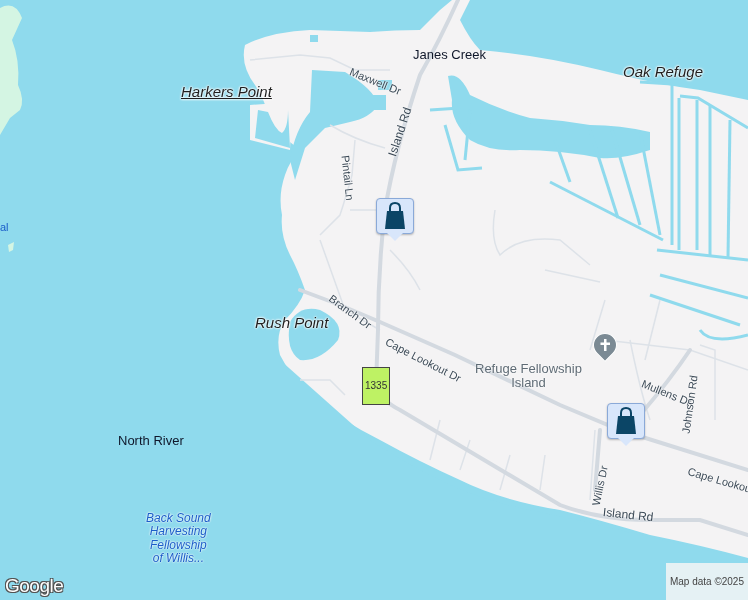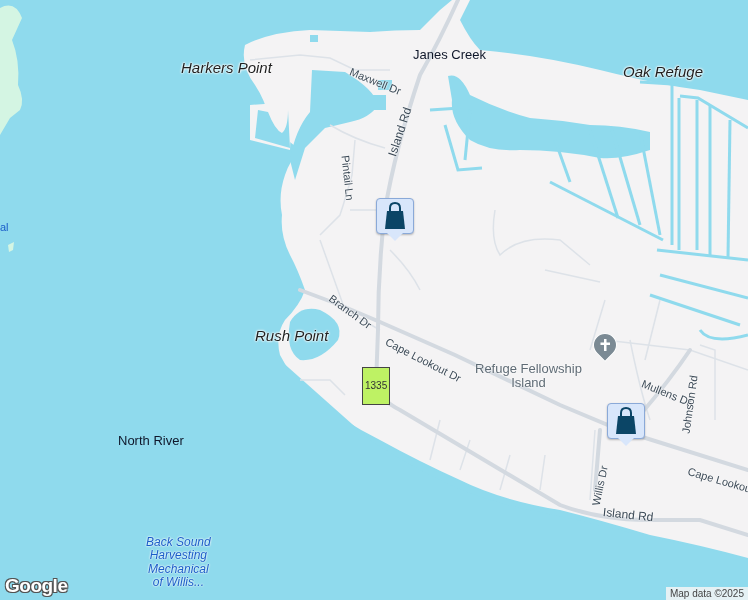--- a/index.html
+++ b/index.html
@@ -3,28 +3,28 @@
 <meta charset="utf-8">
 <style>
   html, body { margin:0; padding:0; }
   body { width:748px; height:600px; overflow:hidden; position:relative; background:#8fdaed; font-family:"Liberation Sans", sans-serif; }
   #map { position:absolute; left:0; top:0; width:748px; height:600px; }
   .lbl { position:absolute; white-space:nowrap; line-height:1; }
   .place { font-size:15px; font-style:italic; color:#1f1f1f; text-shadow:0 0 2px #fff, 0 0 2px #fff, 0 0 3px #fff; }
   .water-lbl { font-size:13px; color:#0f172a; }
   .road-lbl { font-size:11px; color:#3c4a57; text-shadow:0 0 2px #fff,0 0 2px #fff; transform-origin:left center; }
   .poi-lbl { font-size:13px; color:#5f6b75; text-align:center; line-height:1.1; text-shadow:0 0 2px #fff,0 0 2px #fff; }
-  .blue-italic { font-size:12px; font-style:italic; color:#1b5ec9; text-align:center; line-height:1.12; text-shadow:0 0 2px #fff,0 0 2px #fff;margin-top:24px; }
+  .blue-italic { font-size:12px; font-style:italic; color:#1b5ec9; text-align:center; line-height:1.12; text-shadow:0 0 2px #fff,0 0 2px #fff; }
   .shield { position:absolute; font-size:10px; color:#333; background:#bef264; border:1px solid #444; padding:12px 2px; line-height:12px; }
   .marker { position:absolute; width:38px; height:46px; cursor:pointer; }
   .marker .box { position:absolute; left:0; top:0; width:36px; height:34px; background:#d8e6fb; border:1px solid #8aa9d8; border-radius:4px; box-shadow:0 1px 2px rgba(0,0,0,.25); }
   .marker .tip { position:absolute; left:10px; top:34px; width:0; height:0; border-left:9px solid transparent; border-right:9px solid transparent; border-top:9px solid #d8e6fb; }
   .marker svg { position:absolute; left:7px; top:4px; }
-  .google { position:absolute; left:5px; bottom:3px; font-size:19px; font-weight:bold; color:#fff; letter-spacing:-0.5px; text-shadow:0 0 1px #444, 1px 1px 0 #555, -1px -1px 0 #555, 1px -1px 0 #555, -1px 1px 0 #555; }
-  .attrib { position:absolute; right:0; bottom:0; background:rgba(245,245,245,.85); font-size:10px; color:#444; padding:1px 4px; }
+  .google { position:absolute; left:5px; bottom:3px; font-size:19px; font-weight:normal; color:#fff; letter-spacing:-0.5px; text-shadow:0 0 1px #444, 1px 1px 0 #555, -1px -1px 0 #555, 1px -1px 0 #555, -1px 1px 0 #555; }
+  .attrib { position:absolute; right:0; bottom:0; background:rgba(245,245,245,.85); font-size:10px; color:#444; padding:13px 4px; }
 </style>
 </head>
 <body>
 
 <svg id="map" viewBox="0 0 748 600" xmlns="http://www.w3.org/2000/svg">
   <rect x="0" y="0" width="748" height="600" fill="#8fdaed"></rect>
 
   <g fill="#d4f5e3">
     <path d="M0,8 Q15,0 22,18 L12,40 Q20,60 18,85 Q25,100 20,110 L10,118 L0,135 Z"></path>
     <path d="M0,365 Q8,380 5,395 L10,410 L4,430 L8,450 L2,470 L0,500 Z"></path>
@@ -91,23 +91,23 @@
   </g>
 
   <g stroke="#d3d9e0" stroke-width="4" fill="none" stroke-linecap="round">
     <path d="M458,0 Q440,40 420,75 Q395,150 385,210 Q378,270 378,330 L376,385 Q380,400 400,410 L560,505 Q600,520 650,520 L700,520 L748,535"></path>
     <path d="M300,290 L340,305 L380,322 L455,355 L560,405 L620,430 L748,470"></path>
     <path d="M600,430 L595,490"></path>
     <path d="M640,415 Q670,380 690,350"></path>
   </g>
 </svg>
 
-<div class="lbl place" style="left:181px;top:60px;">Harkers Point</div>
+<div class="lbl place" style="left:181px;top:84px;text-decoration:underline;">Harkers Point</div>
 <div class="lbl place" style="left:623px;top:64px;">Oak Refuge</div>
-<div class="lbl place" style="left:255px;top:328px;">Rush Point</div>
+<div class="lbl place" style="left:255px;top:315px;">Rush Point</div>
 
 <div class="lbl water-lbl" style="left:413px;top:48px;">Janes Creek</div>
 <div class="lbl water-lbl" style="left:118px;top:434px;">North River</div>
 
 <div class="lbl road-lbl" style="left:350px;top:66px;transform:rotate(22deg);">Maxwell Dr</div>
 <div class="lbl road-lbl" style="left:392px;top:150px;transform:rotate(-72deg);font-size:12px;">Island Rd</div>
 <div class="lbl road-lbl" style="left:345px;top:150px;transform:rotate(84deg);">Pintail Ln</div>
 <div class="lbl road-lbl" style="left:330px;top:292px;transform:rotate(36deg);">Branch Dr</div>
 <div class="lbl road-lbl" style="left:386px;top:336px;transform:rotate(27deg);">Cape Lookout Dr</div>
 <div class="lbl road-lbl" style="left:642px;top:378px;transform:rotate(22deg);">Mullens Dr</div>
@@ -125,21 +125,21 @@
 <div style="position:absolute;left:593px;top:333px;width:22px;height:22px;border-radius:50% 50% 50% 0;transform:rotate(-45deg);background:#7b8a94;border:1px solid #fff;">
   <svg width="22" height="22" viewBox="0 0 22 22" style="transform:rotate(45deg);position:absolute;left:0;top:0;">
       <rect x="10" y="5" width="2.5" height="12" fill="#fff"></rect>
       <rect x="6.5" y="8.5" width="9.5" height="2.5" fill="#fff"></rect>
     </svg>
 </div>
 
 <div class="lbl blue-italic" style="left:146px;top:512px;">
   <div>Back Sound</div>
   <div>Harvesting</div>
-  <div>Mechanical</div>
+  <div>Fellowship</div>
   <div>of Willis...</div>
 </div>
 <div class="lbl" style="left:0;top:222px;font-size:11px;color:#1b5ec9;">al</div>
 
 <div class="marker" style="left:376px;top:198px;">
   <div class="box"></div>
   <div class="tip"></div>
   <svg width="24" height="28" viewBox="0 0 24 28">
       <path d="M7,9 V6 Q7,1 12,1 Q17,1 17,6 V9" stroke="#0b4566" stroke-width="2" fill="none"></path>
       <path d="M4,9 H20 L22,27 H2 Z" fill="#0b4566"></path>

